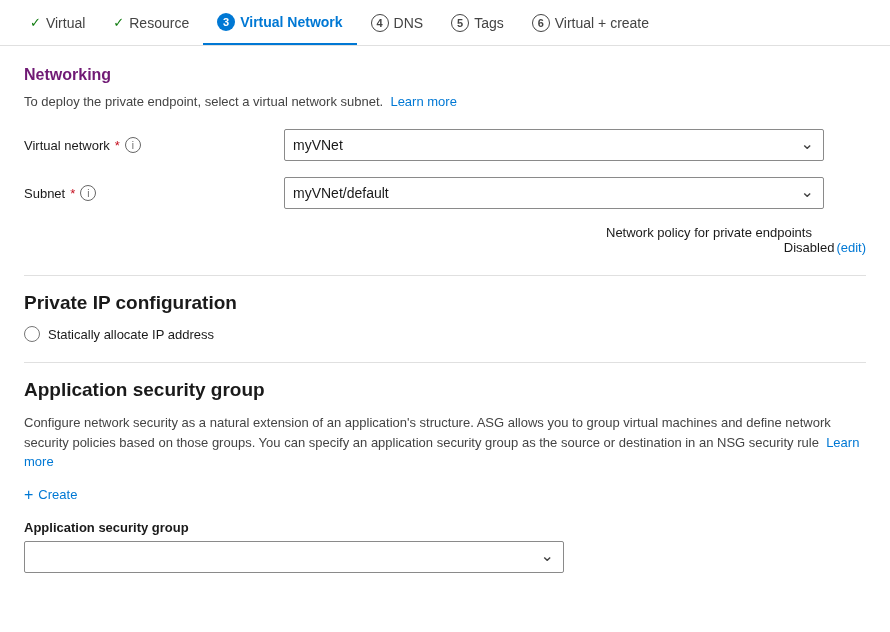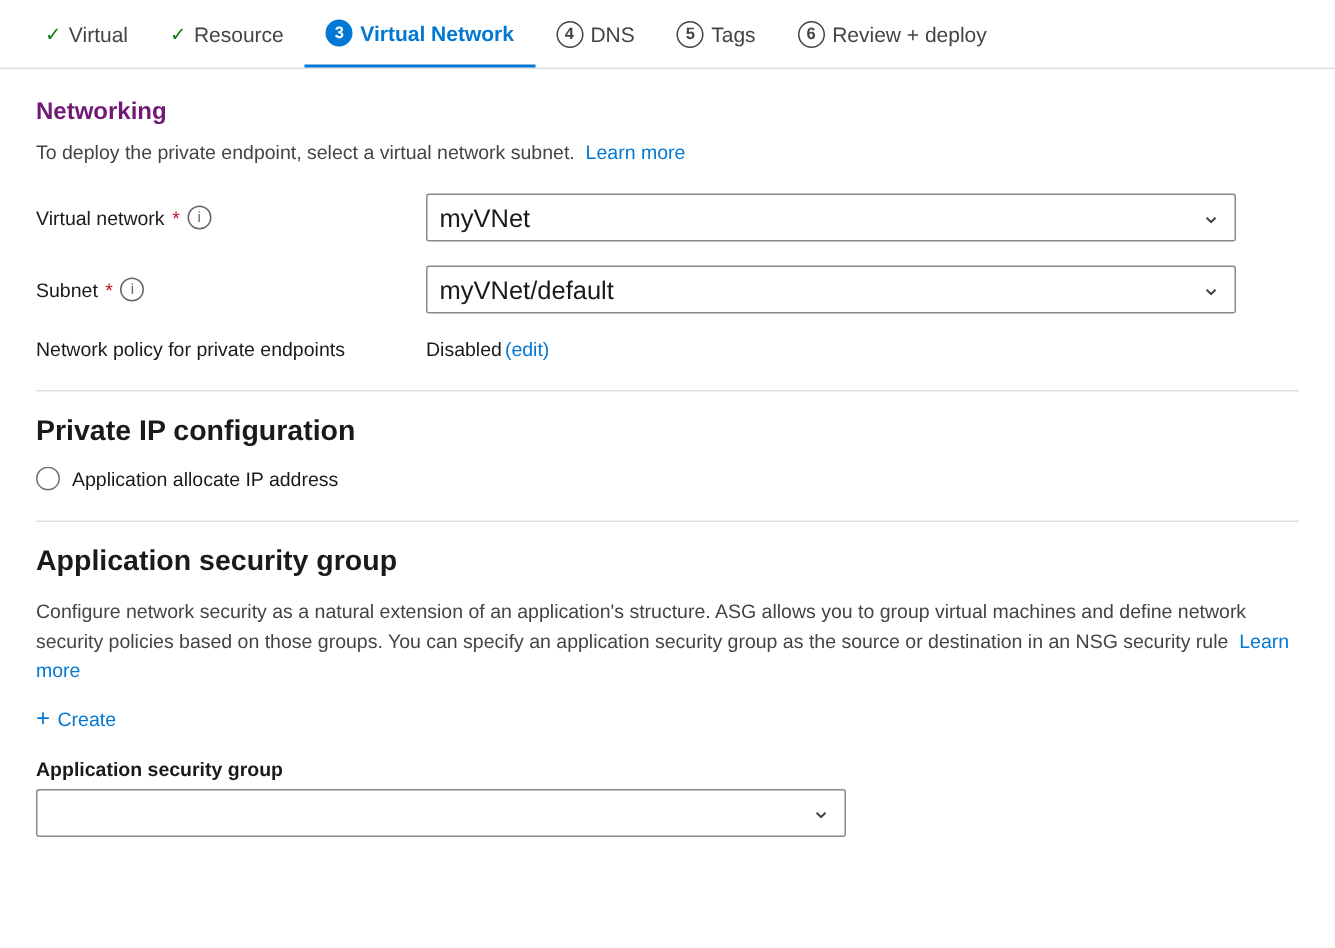--- a/index.html
+++ b/index.html
@@ -120,21 +120,21 @@
       flex: 1;
       max-width: 540px;
     }
     .select-control {
       width: 100%;
       height: 32px;
       border: 1px solid #8a8a8a;
       border-radius: 2px;
       background: #fff;
       padding: 0 30px 0 8px;
-      font-size: 17px;
+      font-size: 14px;
       color: #1a1a1a;
       appearance: none;
       cursor: pointer;
       position: relative;
     }
     .select-wrapper {
       position: relative;
       width: 100%;
     }
     .select-wrapper::after {
@@ -146,20 +146,21 @@
       font-size: 16px;
       color: #444;
       pointer-events: none;
     }
 
     
     .policy-row {
       display: flex;
       align-items: flex-end;
       margin-bottom: 20px;
+      flex-direction: column;
     }
     .policy-label {
       width: 260px;
       min-width: 260px;
       font-size: 13px;
       color: #1a1a1a;
     }
     .policy-value {
       font-size: 13px;
       color: #1a1a1a;
@@ -267,21 +268,21 @@
     <span>DNS</span>
   </div>
 
   <div class="tab-item">
     <span class="tab-number">5</span>
     <span>Tags</span>
   </div>
 
   <div class="tab-item">
     <span class="tab-number">6</span>
-    <span>Review + deploy</span>
+    <span>Virtual + create</span>
   </div>
 
 </div>
 
 <div class="main-content">
 
   
   <div class="section-title">Networking</div>
 
   <div class="description-text">
@@ -331,21 +332,21 @@
   </div>
 
   <hr class="divider">
 
   
   <div class="subsection-title">Private IP configuration</div>
 
   <div class="radio-group">
     <label class="radio-item">
       <input type="radio" class="radio-input" name="ip-allocation" style="">
-      <span class="radio-label">Application allocate IP address</span>
+      <span class="radio-label">Statically allocate IP address</span>
     </label>
   </div>
 
   <hr class="divider">
 
   
   <div class="subsection-title">Application security group</div>
 
   <div class="asg-description">
     <span>Configure network security as a natural extension of an application's structure. ASG allows you to group virtual machines and define network security policies based on those groups. You can specify an application security group as the source or destination in an NSG security rule</span>

